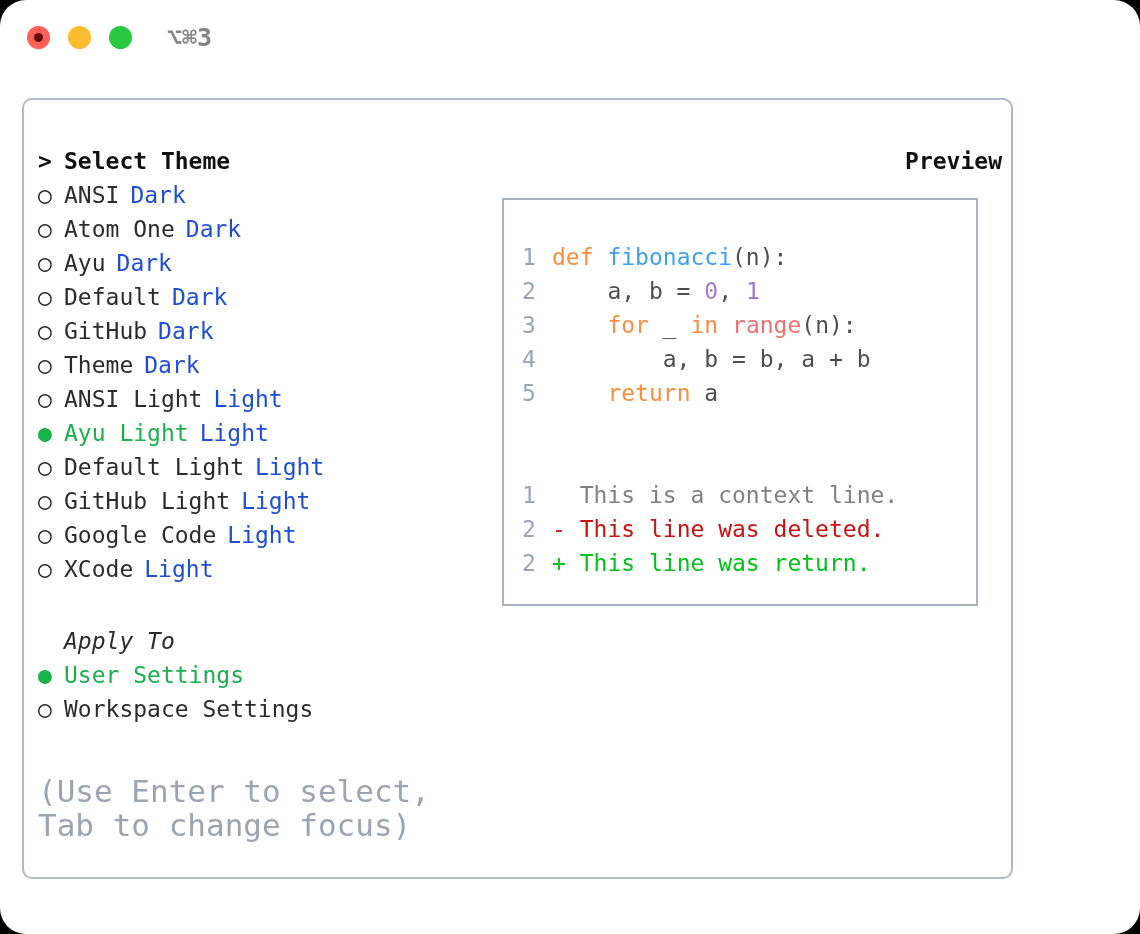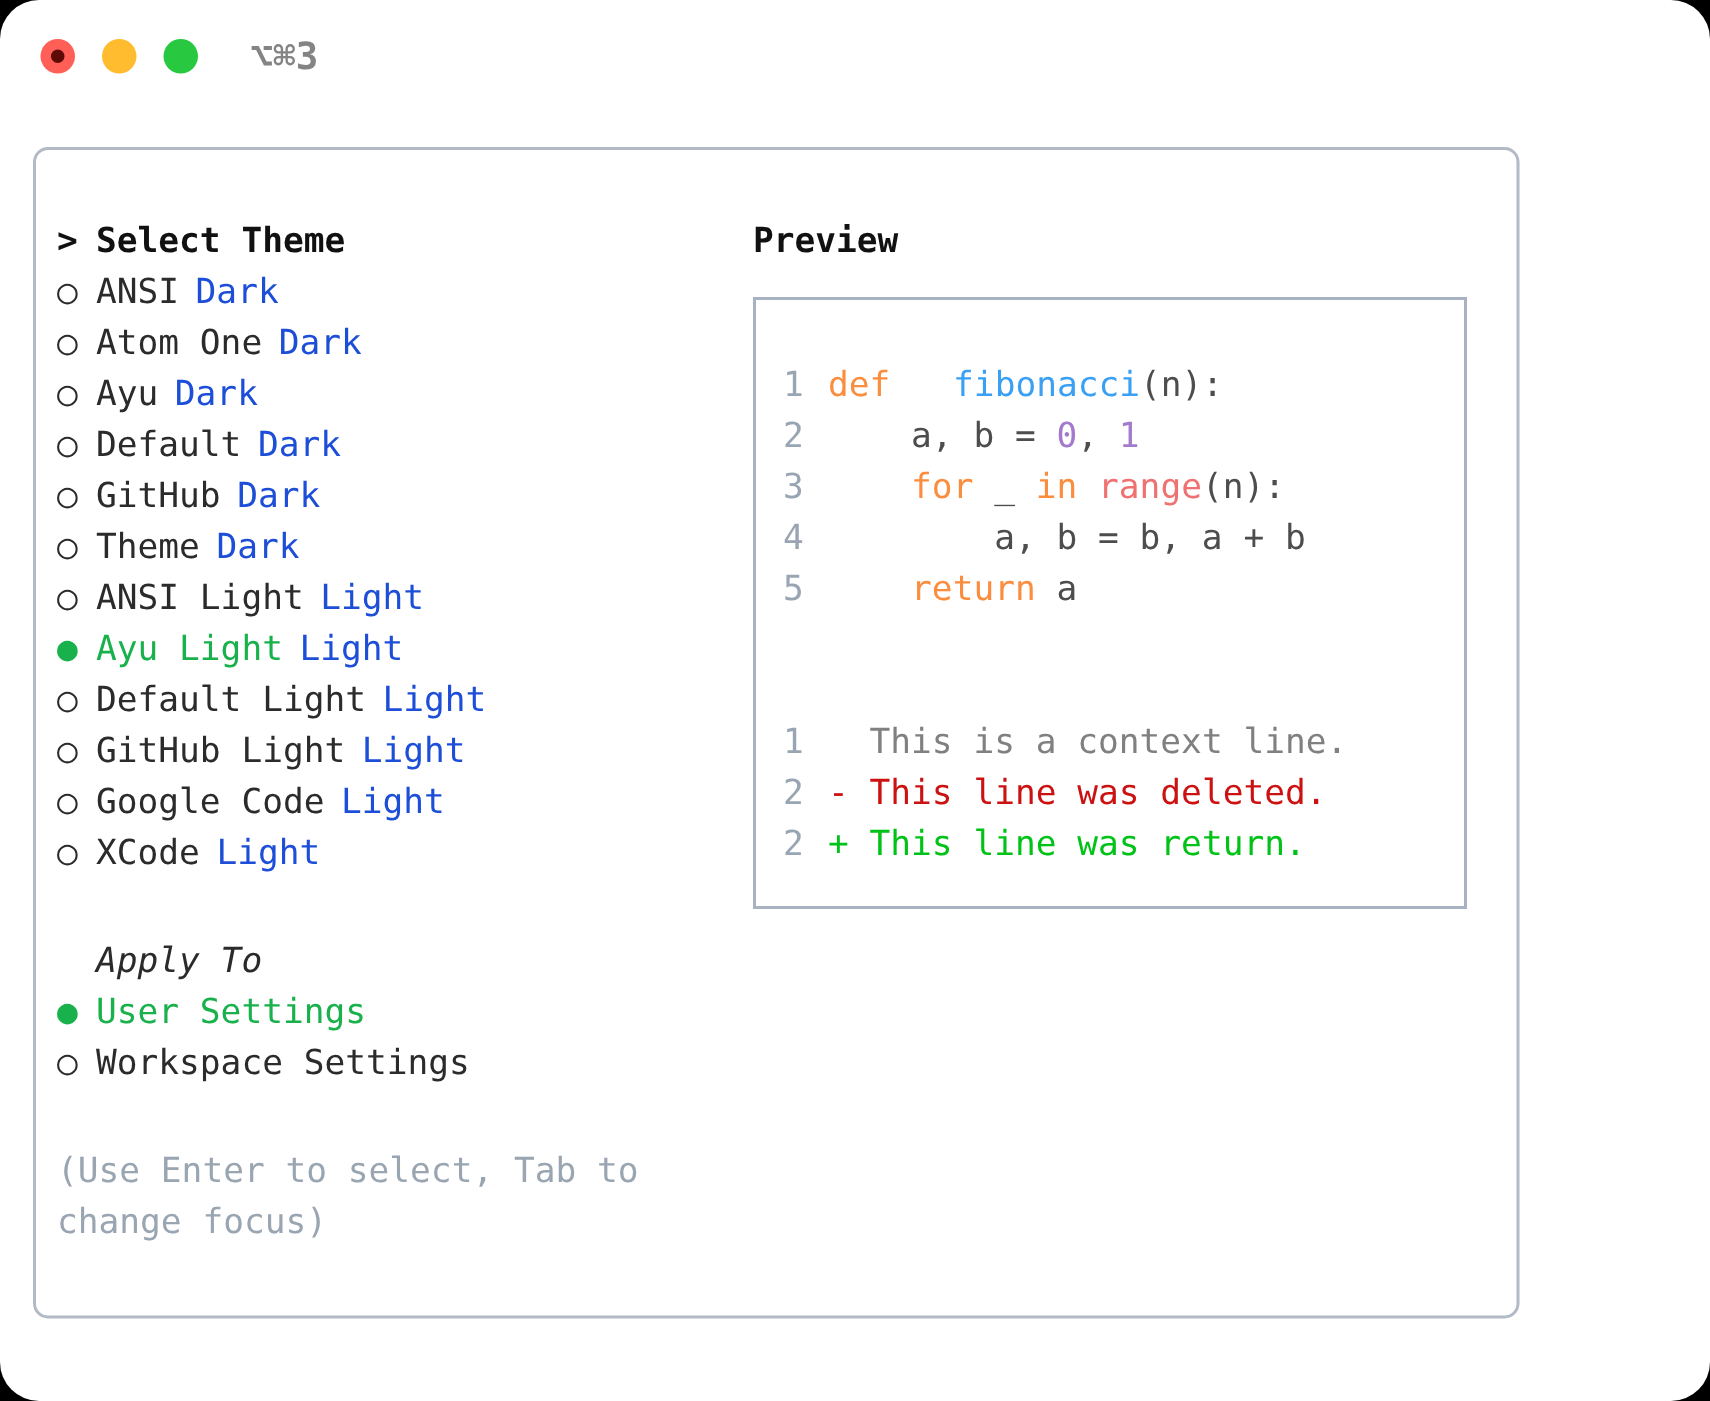--- a/index.html
+++ b/index.html
@@ -130,40 +130,41 @@
   .row.selected .label { color: #19b14b; }
   .tag {
     color: #1d4ed8;
     margin-left: 11px;
   }
 
   .spacer-lg { height: 38px; }
   .spacer-md { height: 34px; }
 
   .hint {
-    margin-top: 0;
-    font-size: 23px;
+    margin-top: 10px;
+    font-size: 31px;
     line-height: 34px;
     color: #9aa5b2;
     width: 410px;
     white-space: pre-wrap;
   }
 
   
   .right-col {
     position: absolute;
     left: 478px;
     top: 48px;
     width: 500px;
   }
   .preview-title {
     font-size: 23px;
     font-weight: bold;
     color: #111111;
     margin-bottom: 24px;
+    text-align: right;
   }
   .codebox {
     width: 476px;
     height: 408px;
     border: 2px solid #a8b2c0;
     box-sizing: border-box;
     background: #ffffff;
     padding: 44px 0 0 18px;
   }
   .code-line {
@@ -175,21 +176,21 @@
   }
   .lineno {
     flex: 0 0 30px;
     text-align: left;
     color: #9aa5b4;
   }
   .code-text { color: #4d4d4d; }
   .blank-line { height: 34px; }
 
   .tok-kw   { color: #fa8d3e; }
-  .tok-fn   { color: #3aa0f3; margin-left: 28px; }
+  .tok-fn   { color: #3aa0f3; }
   .tok-num  { color: #a37acc; }
   .tok-builtin { color: #f07171; margin-top: 32px; }
   .tok-plain { color: #4d4d4d; }
 
   .diff-ctx { color: #808080; }
   .diff-del { color: #cc1111; }
   .diff-add { color: #00c217; }
 </style>
 </head>
 <body>

